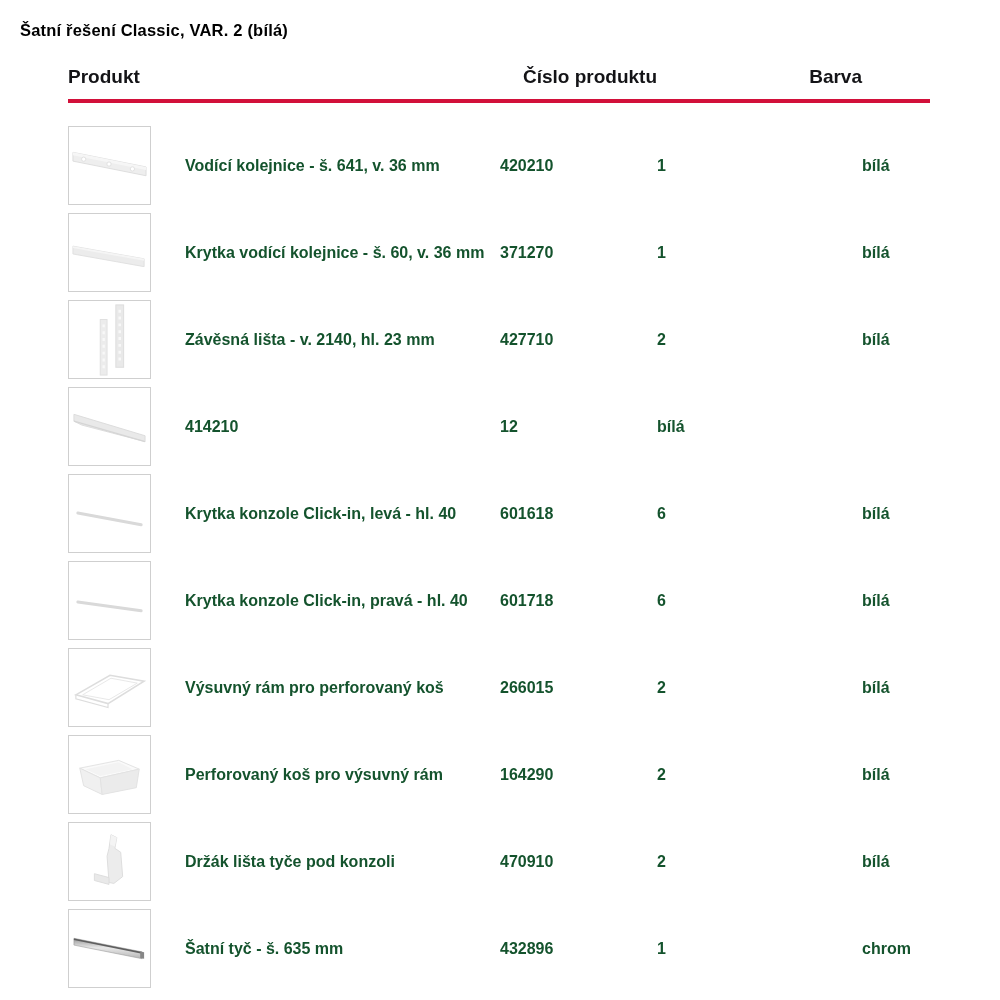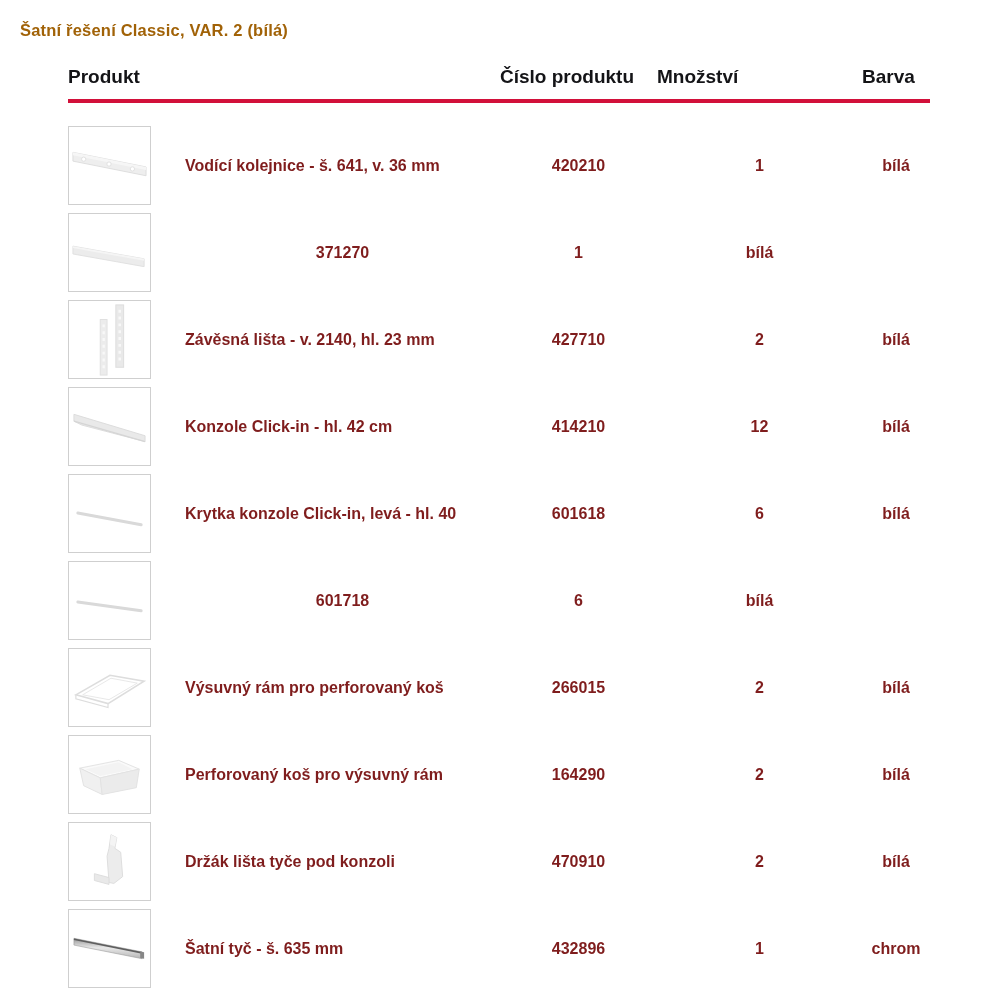--- a/index.html
+++ b/index.html
@@ -4,63 +4,62 @@
 <style>
   html,body { margin:0; padding:0; background:#ffffff; }
   body {
     width:1000px; height:1000px; overflow:hidden;
     font-family:"Liberation Sans", sans-serif;
     color:#1b1b1f;
   }
   .page { padding-top:21px; }
   .title {
     margin:0 0 0 20px;
-    font-size:16.5px; font-weight:700; letter-spacing:0.2px; color:#a16207;
+    font-size:16.5px; font-weight:700; letter-spacing:0.2px; color:#000000;
   }
   .table { margin:26px 15px 0 68px; width:862px; }
   .thead {
     display:grid;
     grid-template-columns:432px 157px 205px 68px;
     align-items:end;
     padding-bottom:11px;
     border-bottom:4px solid #D2103A;
     font-size:19px; font-weight:700; color:#141417;
   }
-  .thead .c { text-align:left; }
+  .thead .c { text-align:right; }
   .rows { padding-top:19px; }
   .row {
     display:grid;
     grid-template-columns:117px 315px 157px 205px 68px;
     align-items:center;
     height:87px;
-    font-size:16px; font-weight:700; color:#7f1d1d;
+    font-size:16px; font-weight:700; color:#14532d;
   }
   .thumb {
     width:81px; height:77px;
     border:1px solid #cfcfcf;
     background:#ffffff;
     display:flex; align-items:center; justify-content:center;
     box-sizing:content-box;
   }
   .cell-name { padding-right:10px; line-height:1.25; }
-  .cell-number, .cell-qty, .cell-color { text-align:center; }
+  .cell-number, .cell-qty, .cell-color { }
 </style>
 </head>
 <body>
 
 <div class="page">
 
   <h1 class="title">Šatní řešení Classic, VAR. 2 (bílá)</h1>
 
   <div class="table">
 
     <div class="thead" style="border-bottom-color: rgb(210, 16, 58);">
       <div>Produkt</div>
       <div class="c">Číslo produktu</div>
-      <div class="c">Množství</div>
       <div class="c">Barva</div>
     </div>
 
     <div class="rows">
 
       <div class="row">
         <div class="thumb">
           <svg width="81" height="77" viewBox="0 0 81 79">
             <polygon points="3,26 78,41 78,50 3,35" fill="#eeeeee" stroke="#dddddd" stroke-width="1"></polygon>
             <polygon points="3,26 78,41 78,44 3,29" fill="#f6f6f6"></polygon>
@@ -75,20 +74,21 @@
         <div class="cell-color">bílá</div>
       </div>
 
       <div class="row">
         <div class="thumb">
           <svg width="81" height="77" viewBox="0 0 81 79">
             <polygon points="3,33 76,46 76,54 3,41" fill="#ececec" stroke="#e0e0e0" stroke-width="1"></polygon>
             <polygon points="3,33 76,46 76,48 3,35" fill="#f5f5f5"></polygon>
           </svg>
         </div>
+        <div class="cell-name">Krytka vodící kolejnice - š. 60, v. 36 mm</div>
         <div class="cell-number">371270</div>
         <div class="cell-qty">1</div>
         <div class="cell-color">bílá</div>
       </div>
 
       <div class="row">
         <div class="thumb">
           <svg width="81" height="77" viewBox="0 0 81 79">
             <rect x="31" y="19" width="7" height="57" fill="#ececec" stroke="#e0e0e0"></rect>
             <line x1="34.5" y1="24" x2="34.5" y2="73" stroke="#f8f8f8" stroke-width="2.4" stroke-dasharray="3,4"></line>
@@ -102,21 +102,20 @@
         <div class="cell-color">bílá</div>
       </div>
 
       <div class="row">
         <div class="thumb">
           <svg width="81" height="77" viewBox="0 0 81 79">
             <polygon points="4,27 77,49 77,55 12,38 4,34" fill="#e9e9e9" stroke="#dcdcdc" stroke-width="1"></polygon>
             <line x1="4" y1="34" x2="77" y2="55" stroke="#d5d5d5" stroke-width="1.2"></line>
           </svg>
         </div>
-        <div class="cell-name">Konzole Click-in - hl. 42 cm</div>
         <div class="cell-number">414210</div>
         <div class="cell-qty">12</div>
         <div class="cell-color">bílá</div>
       </div>
 
       <div class="row">
         <div class="thumb">
           <svg width="81" height="77" viewBox="0 0 81 79">
             <line x1="8" y1="39" x2="73" y2="51" stroke="#d9d9d9" stroke-width="3" stroke-linecap="round"></line>
           </svg>
@@ -126,20 +125,21 @@
         <div class="cell-qty">6</div>
         <div class="cell-color">bílá</div>
       </div>
 
       <div class="row">
         <div class="thumb">
           <svg width="81" height="77" viewBox="0 0 81 79">
             <line x1="8" y1="41" x2="73" y2="50" stroke="#d9d9d9" stroke-width="3" stroke-linecap="round"></line>
           </svg>
         </div>
+        <div class="cell-name">Krytka konzole Click-in, pravá - hl. 40</div>
         <div class="cell-number">601718</div>
         <div class="cell-qty">6</div>
         <div class="cell-color">bílá</div>
       </div>
 
       <div class="row">
         <div class="thumb">
           <svg width="81" height="77" viewBox="0 0 81 79">
             <polygon points="6,47 41,27 76,33 39,56" fill="none" stroke="#dddddd" stroke-width="1.6"></polygon>
             <polygon points="13,47 42,30 69,35 40,52" fill="none" stroke="#e7e7e7" stroke-width="1"></polygon>

